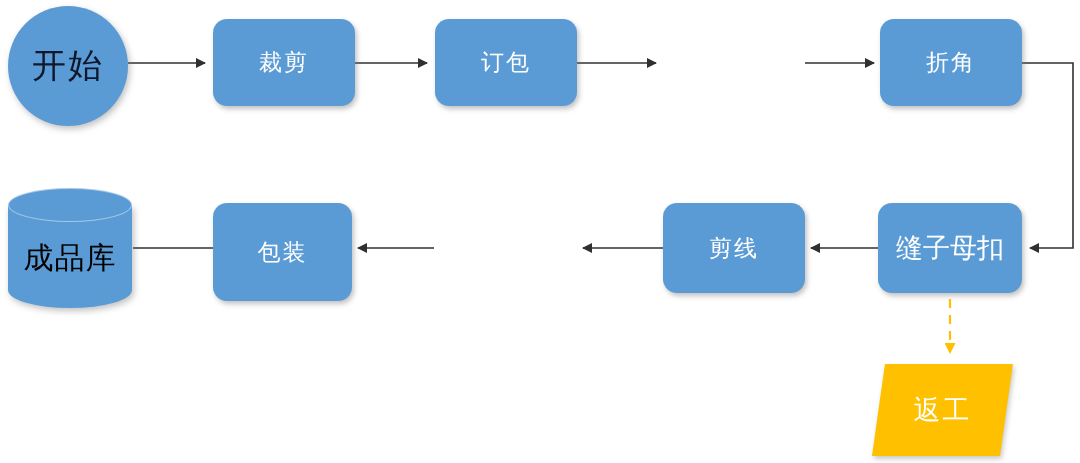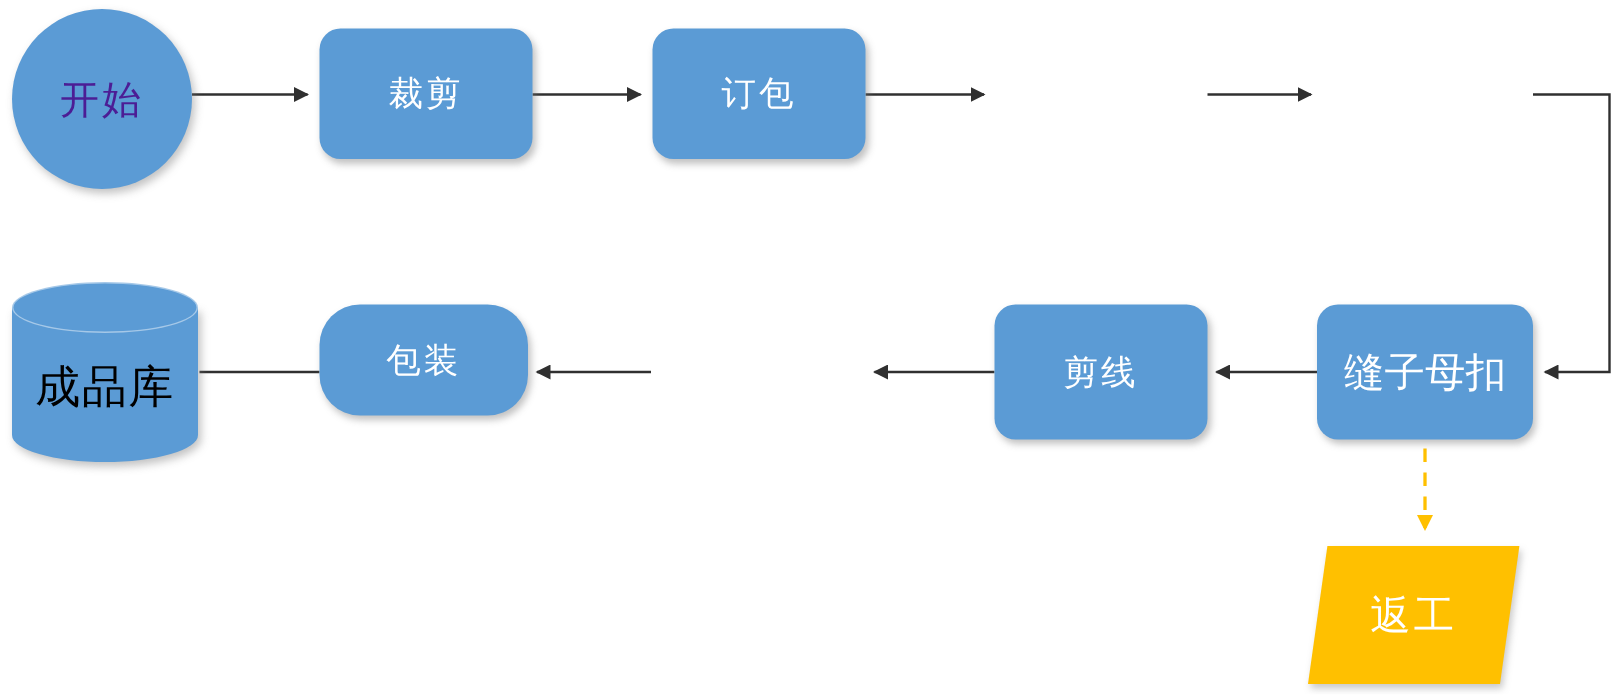--- a/index.html
+++ b/index.html
@@ -17,22 +17,22 @@
     border-radius:14px;
     box-shadow:2px 3px 5px rgba(120,120,120,.45);
     color:#ffffff;
     font-size:23px;
     letter-spacing:2px;
   }
   .circle{
     background:#5B9BD5;
     border-radius:50%;
     box-shadow:2px 3px 6px rgba(120,120,120,.45);
-    color:#4c1d95;
-    font-size:26px;
+    color:#0f172a;
+    font-size:34px;
     letter-spacing:2px;
   }
   .cylinder{z-index:2;}
   .cyl-top{
     position:absolute;top:0;left:0;width:124px;height:34px;
     background:#5B9BD5;border-radius:50%;
     border:1px solid rgba(255,255,255,.45);
     box-sizing:border-box;z-index:3;
   }
   .cyl-body{
@@ -92,28 +92,31 @@
   <div class="node circle" style="left:8px;top:6px;width:120px;height:120px;">
     <span class="lbl">开始</span>
   </div>
 
   <div class="node rect" style="left:213px;top:19px;width:142px;height:87px;">
     <span class="lbl">裁剪</span>
   </div>
   <div class="node rect" style="left:435px;top:19px;width:142px;height:87px;align-items:center;">
     <span class="lbl">订包</span>
   </div>
+  <div class="node rect" style="left:880px;top:19px;width:142px;height:87px;">
+    <span class="lbl">折角</span>
+  </div>
 
   <div class="node rect" style="left:878px;top:203px;width:144px;height:90px;font-size:27px;letter-spacing:0;">
     <span class="lbl">缝子母扣</span>
   </div>
   <div class="node rect" style="left:663px;top:203px;width:142px;height:90px;">
     <span class="lbl">剪线</span>
   </div>
-  <div class="node rect" style="left:213px;top:203px;width:139px;height:74px;border-radius:27px;">
+  <div class="node rect" style="left:213px;top:203px;width:139px;height:98px;">
     <span class="lbl">包装</span>
   </div>
 
   <div class="node cylinder" style="left:8px;top:188px;width:124px;height:120px;">
     <div class="cyl-body"></div>
     <div class="cyl-top"></div>
     <div class="cyl-label lbl">成品库</div>
   </div>
 
   <div class="parallelogram">

